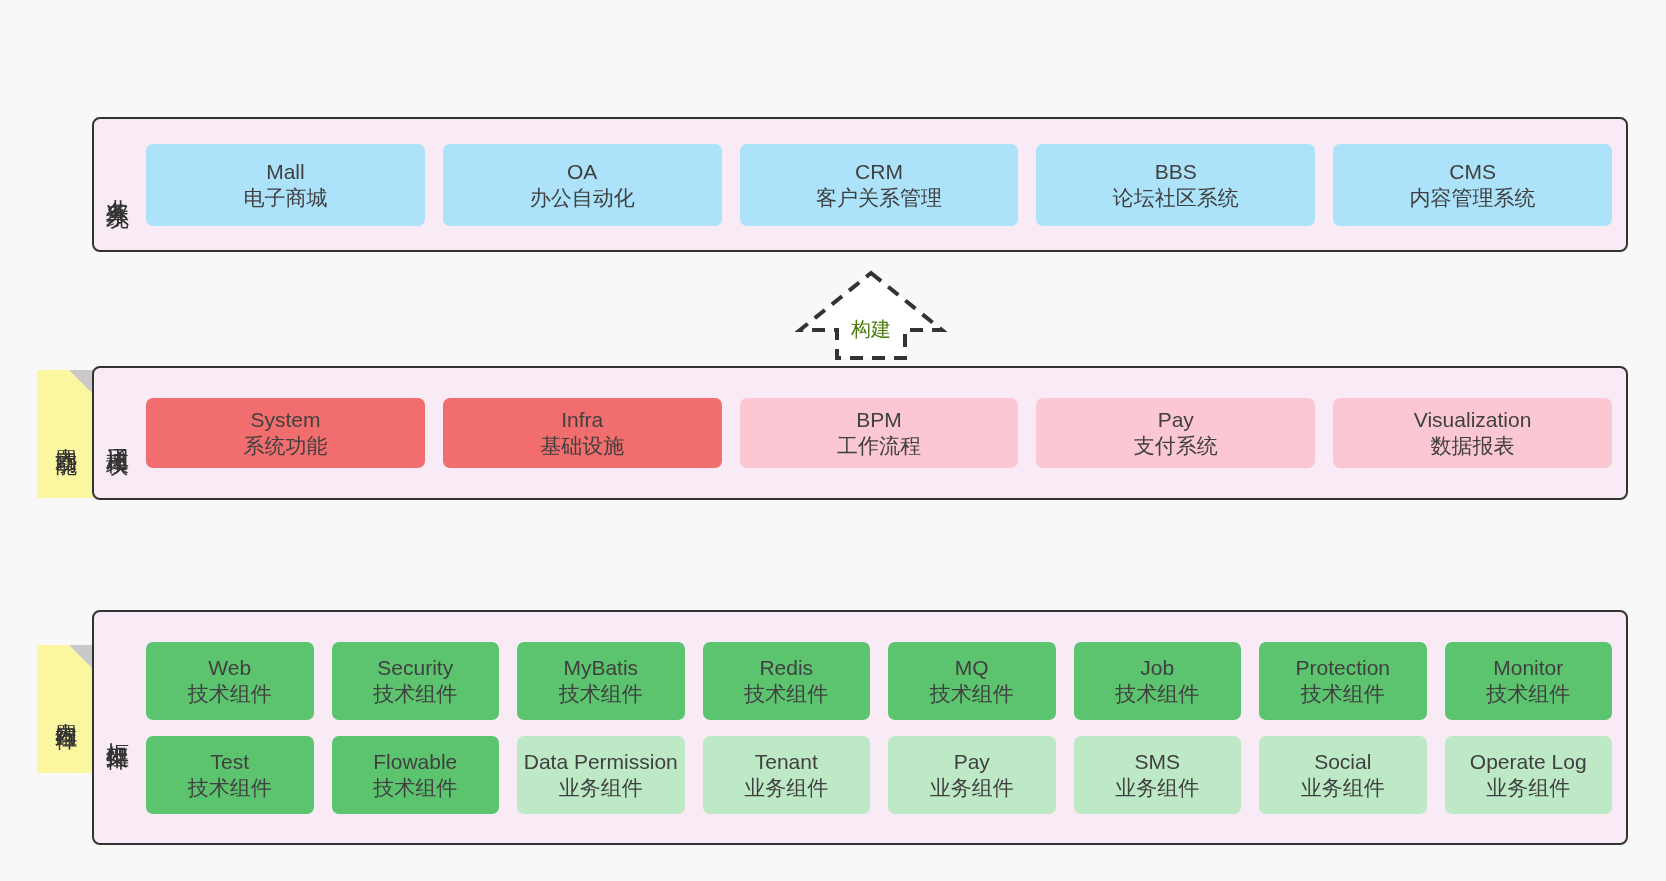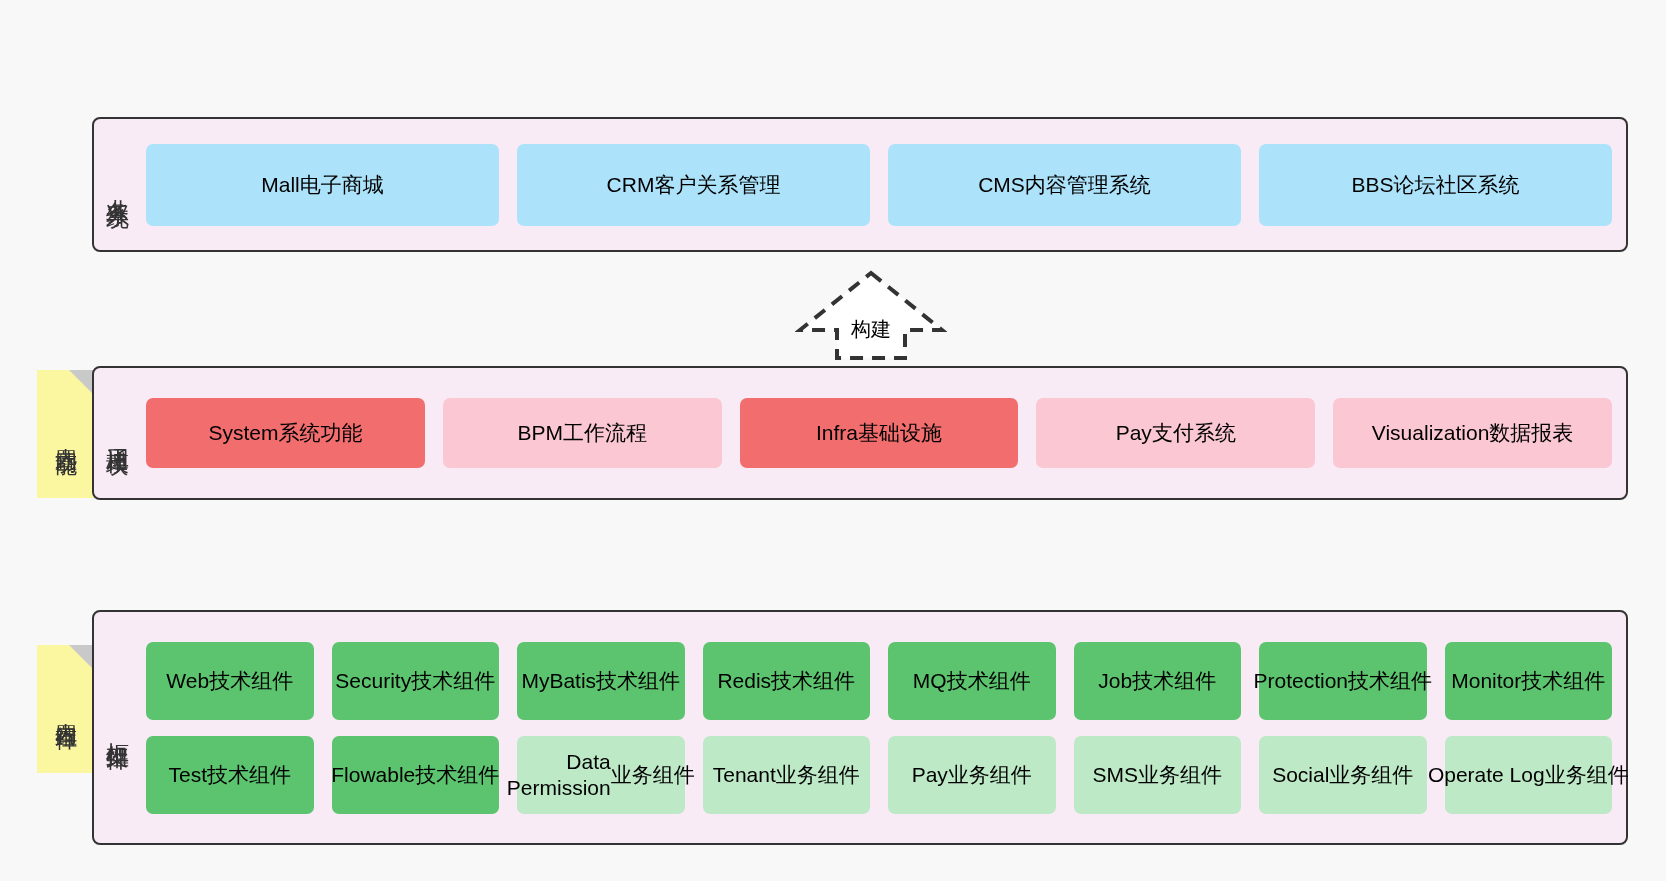--- a/index.html
+++ b/index.html
@@ -58,27 +58,27 @@
     flex-direction: row;
     gap: 18px;
   }
 
   
   .node {
     flex: 1 1 0;
     box-sizing: border-box;
     border-radius: 7px;
     display: flex;
-    flex-direction: row;
+    flex-direction: column;
     align-items: center;
     justify-content: center;
     text-align: center;
     font-size: 21px;
     line-height: 1.22;
-    color: #000000;
+    color: #404040;
     padding: 6px 4px;
     min-width: 0;
   }
   .node .en { white-space: nowrap; }
   .node .cn { white-space: nowrap; }
   .node.wrap .en { white-space: normal; text-align: right; }
 
   .h-biz   { height: 82px; }
   .h-mod   { height: 70px; }
   .h-comp  { height: 78px; }
@@ -119,48 +119,52 @@
   .arrow {
     position: absolute;
   }
   .arrow svg { display: block; }
   .arrow-label {
     position: absolute;
     left: 0;
     right: 0;
     text-align: center;
     font-size: 20px;
-    color: #000000;
+    color: #4d7c0f;
     pointer-events: none;
   }
 </style>
 </head>
 <body>
 
 <div id="canvas">
 
   <div class="layer" id="layer-business" style="left:92px; top:117px; width:1536px; height:135px;">
     <div class="layer-title">业务系统</div>
     <div class="layer-body">
       <div class="row">
         <div class="node blue h-biz">
           <span class="en">Mall</span>
           <span class="cn">电子商城</span>
         </div>
         <div class="node blue h-biz">
+          <span class="en">OA</span>
+          <span class="cn">办公自动化</span>
+        </div>
+        <div class="node blue h-biz">
           <span class="en">CRM</span>
           <span class="cn">客户关系管理</span>
         </div>
         <div class="node blue h-biz">
+          <span class="en">BBS</span>
+          <span class="cn">论坛社区系统</span>
+        </div>
+        <div class="node blue h-biz">
           <span class="en">CMS</span>
           <span class="cn">内容管理系统</span>
-        </div>
-        <div class="node blue h-biz">
-          <span class="en">BBS</span>
-          <span class="cn">论坛社区系统</span>
         </div>
       </div>
     </div>
   </div>
 
   <div class="arrow" style="left:795px; top:268px; width:152px; height:95px;">
     <svg width="152" height="95" viewBox="0 0 152 95">
       <path d="M76 5 L147 62 L110 62 L110 90 L42 90 L42 62 L5 62 Z" fill="#ffffff" stroke="#333333" stroke-width="4" stroke-dasharray="13,9" stroke-linejoin="miter"></path>
     </svg>
     <div class="arrow-label" style="top:48px;">构建</div>
@@ -172,28 +176,28 @@
   </div>
 
   <div class="layer" id="layer-common" style="left:92px; top:366px; width:1536px; height:134px;">
     <div class="layer-title">通用模块</div>
     <div class="layer-body">
       <div class="row">
         <div class="node red h-mod">
           <span class="en">System</span>
           <span class="cn">系统功能</span>
         </div>
+        <div class="node red h-mod">
+          <span class="en">Infra</span>
+          <span class="cn">基础设施</span>
+        </div>
         <div class="node pink h-mod">
           <span class="en">BPM</span>
           <span class="cn">工作流程</span>
         </div>
-        <div class="node red h-mod">
-          <span class="en">Infra</span>
-          <span class="cn">基础设施</span>
-        </div>
         <div class="node pink h-mod">
           <span class="en">Pay</span>
           <span class="cn">支付系统</span>
         </div>
         <div class="node pink h-mod">
           <span class="en">Visualization</span>
           <span class="cn">数据报表</span>
         </div>
       </div>
     </div>

